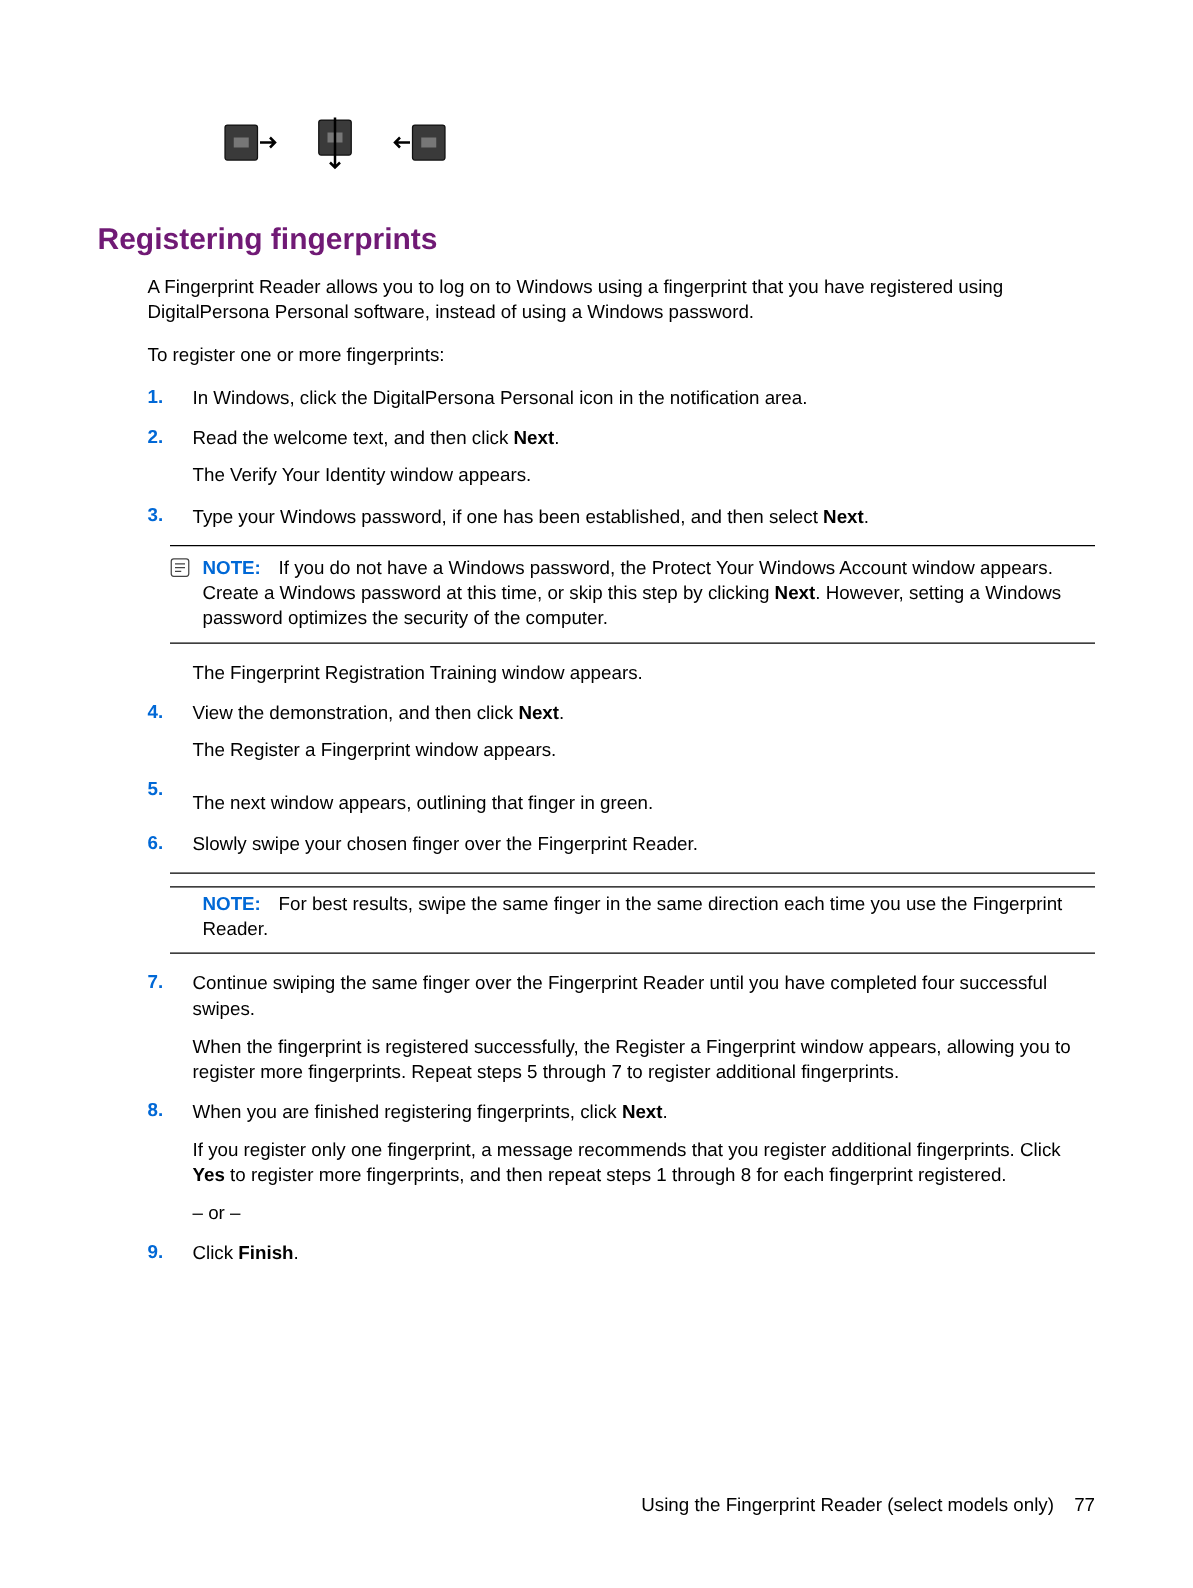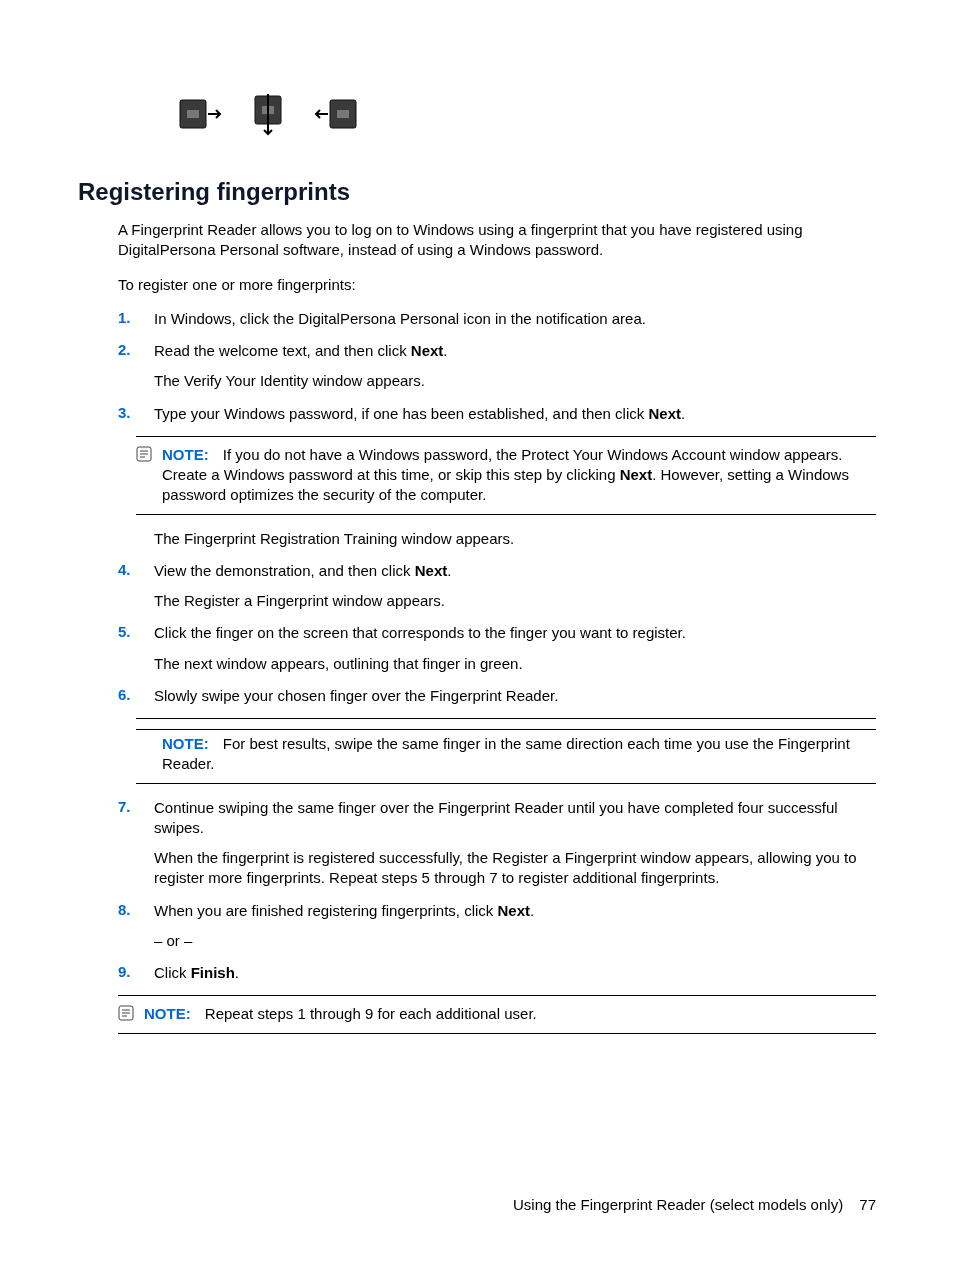--- a/index.html
+++ b/index.html
@@ -15,21 +15,21 @@
     }
     .icons-row {
       display: flex;
       align-items: center;
       gap: 20px;
       margin-left: 98px;
       margin-bottom: 40px;
     }
     .fp-icon { width: 48px; height: 48px; }
     .heading {
-      color: #0f172a;
+      color: #701a75;
       font-size: 24px;
       font-weight: bold;
       margin-bottom: 14px;
     }
     .content { margin-left: 40px; }
     .para { margin-bottom: 14px; line-height: 1.35; }
     .ol { list-style: none; }
     .ol-item { display: flex; gap: 18px; margin-bottom: 12px; }
     .ol-num { color: #0068d6; font-weight: bold; flex: 0 0 18px; }
     .ol-body { flex: 1; line-height: 1.35; }
@@ -40,20 +40,21 @@
       margin: 4px 0 14px 18px;
       padding: 4px 0;
       position: relative;
     }
     .note-block.full { margin-left: 0; }
     .note-block .note-row {
       display: flex;
       gap: 10px;
       margin: 4px 0;
       line-height: 1.35;
+      justify-content: flex-end;
     }
     .note-icon { width: 16px; height: 16px; flex: 0 0 16px; margin-top: 1px; color: #444; }
     .note-icon.hidden { visibility: hidden; }
     .note-label { color: #0068d6; font-weight: bold; margin-right: 10px; }
     .note-divider { border-top: 1px solid #000; margin: 6px 0 4px 0; }
     .bold { font-weight: bold; }
     .footer {
       position: absolute;
       bottom: 57px;
       right: 78px;
@@ -99,21 +100,21 @@
       <span class="ol-num">2.</span>
       <div class="ol-body">
         <span>Read the welcome text, and then click </span><span class="bold">Next</span><span>.</span>
         <p class="ol-sub">The Verify Your Identity window appears.</p>
       </div>
     </li>
 
     <li class="ol-item">
       <span class="ol-num">3.</span>
       <div class="ol-body">
-        <span>Type your Windows password, if one has been established, and then click </span><span class="bold">Next</span><span>.</span>
+        <span>Type your Windows password, if one has been established, and then select </span><span class="bold">Next</span><span>.</span>
       </div>
     </li>
 
     <div class="note-block">
       <div class="note-row">
         <svg class="note-icon" viewBox="0 0 16 16">
             <rect x="1" y="1" width="14" height="14" rx="2" fill="none" stroke="currentColor"></rect>
             <path d="M4 5h8M4 8h8M4 11h5" stroke="currentColor"></path>
           </svg>
         <div>
@@ -132,21 +133,20 @@
       <span class="ol-num">4.</span>
       <div class="ol-body">
         <span>View the demonstration, and then click </span><span class="bold">Next</span><span>.</span>
         <p class="ol-sub">The Register a Fingerprint window appears.</p>
       </div>
     </li>
 
     <li class="ol-item">
       <span class="ol-num">5.</span>
       <div class="ol-body">
-        <span>Click the finger on the screen that corresponds to the finger you want to register.</span>
         <p class="ol-sub">The next window appears, outlining that finger in green.</p>
       </div>
     </li>
 
     <li class="ol-item">
       <span class="ol-num">6.</span>
       <div class="ol-body">Slowly swipe your chosen finger over the Fingerprint Reader.</div>
     </li>
 
     <div class="note-block">
@@ -165,42 +165,33 @@
       <div class="ol-body">
         <span>Continue swiping the same finger over the Fingerprint Reader until you have completed four successful swipes.</span>
         <p class="ol-sub">When the fingerprint is registered successfully, the Register a Fingerprint window appears, allowing you to register more fingerprints. Repeat steps 5 through 7 to register additional fingerprints.</p>
       </div>
     </li>
 
     <li class="ol-item">
       <span class="ol-num">8.</span>
       <div class="ol-body">
         <span>When you are finished registering fingerprints, click </span><span class="bold">Next</span><span>.</span>
+        <p class="ol-sub">
+          <span>If you register only one fingerprint, a message recommends that you register additional fingerprints. Click </span><span class="bold">Yes</span><span> to register more fingerprints, and then repeat steps 1 through 8 for each fingerprint registered.</span>
+        </p>
         <p class="ol-sub">– or –</p>
       </div>
     </li>
 
     <li class="ol-item">
       <span class="ol-num">9.</span>
       <div class="ol-body">
         <span>Click </span><span class="bold">Finish</span><span>.</span>
       </div>
     </li>
   </ol>
 
-  <div class="note-block full">
-    <div class="note-row">
-      <svg class="note-icon" viewBox="0 0 16 16">
-          <rect x="1" y="1" width="14" height="14" rx="2" fill="none" stroke="currentColor"></rect>
-          <path d="M4 5h8M4 8h8M4 11h5" stroke="currentColor"></path>
-        </svg>
-      <div>
-        <span class="note-label">NOTE:</span>
-        <span>Repeat steps 1 through 9 for each additional user.</span>
-      </div>
-    </div>
-  </div>
 </div>
 
 <div class="footer">
   <span>Using the Fingerprint Reader (select models only)</span>
   <span class="pagenum">77</span>
 </div>
 
 </body></html>

